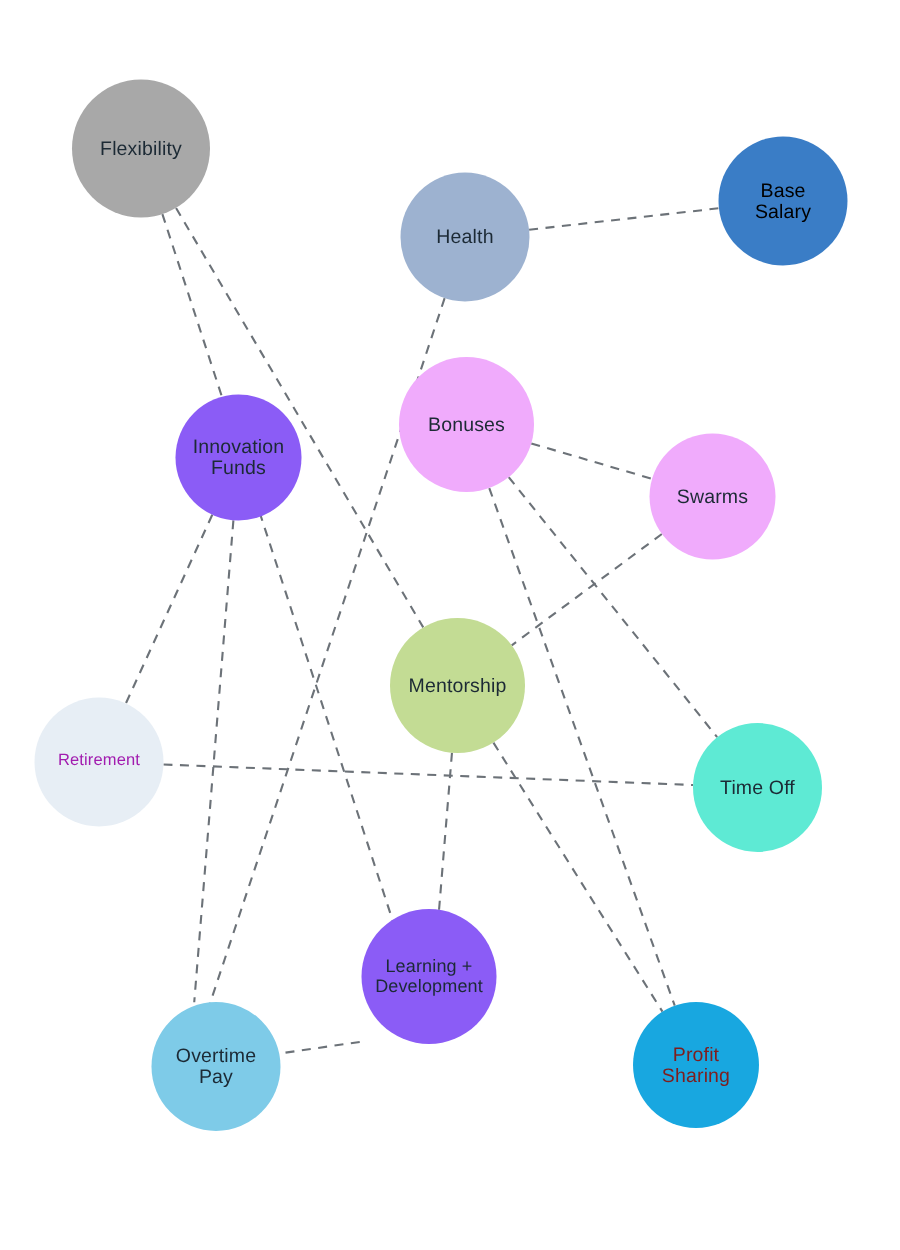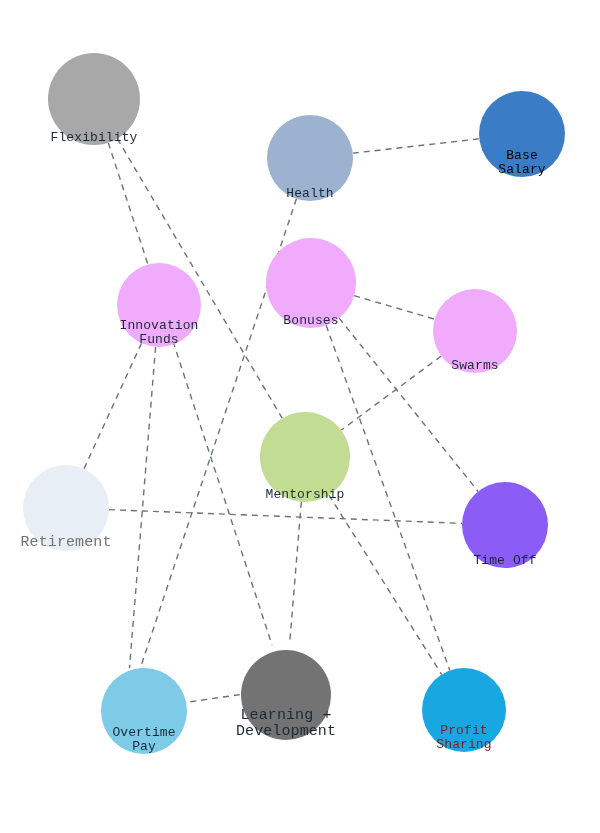--- a/index.html
+++ b/index.html
@@ -23,28 +23,27 @@
     position: absolute;
     left: 0;
     top: 0;
     width: 600px;
     height: 833px;
   }
   .node {
     position: absolute;
     border-radius: 50%;
     display: flex;
-    align-items: flex-end;
+    align-items: center;
     justify-content: center;
     text-align: center;
     box-sizing: border-box;
     line-height: 1.08;
     color: #1c2a35;
     letter-spacing: 0.1px;
-    font-family: Liberation Mono, monospace;
   }
   .node-label {
     display: block;
     width: 130%;
     white-space: pre-line;
     font-weight: 400;
   }
 </style>
 </head>
 <body>
@@ -70,44 +69,44 @@
       <div class="node" style="left: 48px; top: 53px; width: 92px; height: 92px; background: rgb(168, 168, 168); font-size: 13px; color: rgb(28, 42, 53);">
         <span class="node-label">Flexibility</span>
       </div>
       <div class="node" style="left: 267px; top: 115px; width: 86px; height: 86px; background: rgb(157, 178, 208); font-size: 13px; color: rgb(28, 42, 53);">
         <span class="node-label">Health</span>
       </div>
       <div class="node" style="left: 479px; top: 91px; width: 86px; height: 86px; background: rgb(58, 125, 198); font-size: 13px; color: #000000;">
         <span class="node-label">Base
 Salary</span>
       </div>
-      <div class="node" style="left: 117px; top: 263px; width: 84px; height: 84px; background: #f0abfc; font-size: 13px; color: rgb(28, 42, 53);">
+      <div class="node" style="left: 117px; top: 263px; width: 84px; height: 84px; background: #8b5cf6; font-size: 13px; color: rgb(28, 42, 53);">
         <span class="node-label">Innovation
 Funds</span>
       </div>
       <div class="node" style="left: 266px; top: 238px; width: 90px; height: 90px; background: #f0abfc; font-size: 13px; color: rgb(28, 42, 53);">
         <span class="node-label">Bonuses</span>
       </div>
       <div class="node" style="left: 433px; top: 289px; width: 84px; height: 84px; background: #f0abfc; font-size: 13px; color: rgb(28, 42, 53);">
         <span class="node-label">Swarms</span>
       </div>
       <div class="node" style="left: 260px; top: 412px; width: 90px; height: 90px; background: rgb(195, 220, 148); font-size: 13px; color: rgb(28, 42, 53);">
         <span class="node-label">Mentorship</span>
       </div>
-      <div class="node" style="left: 23px; top: 465px; width: 86px; height: 86px; background: rgb(231, 238, 245); font-size: 15px; color: #737373;">
+      <div class="node" style="left: 23px; top: 465px; width: 86px; height: 86px; background: rgb(231, 238, 245); font-size: 11px; color: #a21caf;">
         <span class="node-label">Retirement</span>
       </div>
-      <div class="node" style="left: 462px; top: 482px; width: 86px; height: 86px; background: #8b5cf6; font-size: 13px; color: rgb(28, 42, 53);">
+      <div class="node" style="left: 462px; top: 482px; width: 86px; height: 86px; background: #5eead4; font-size: 13px; color: rgb(28, 42, 53);">
         <span class="node-label">Time Off</span>
       </div>
       <div class="node" style="left: 101px; top: 668px; width: 86px; height: 86px; background: rgb(126, 203, 232); font-size: 13px; color: rgb(28, 42, 53);">
         <span class="node-label">Overtime
 Pay</span>
       </div>
-      <div class="node" style="left: 241px; top: 650px; width: 90px; height: 90px; background: #737373; font-size: 15px; color: rgb(28, 42, 53);">
+      <div class="node" style="left: 241px; top: 606px; width: 90px; height: 90px; background: #8b5cf6; font-size: 12px; color: rgb(28, 42, 53);">
         <span class="node-label">Learning +
 Development</span>
       </div>
       <div class="node" style="left: 422px; top: 668px; width: 84px; height: 84px; background: rgb(24, 167, 224); font-size: 13px; color: #7f1d1d;">
         <span class="node-label">Profit
 Sharing</span>
       </div>
     </div>
 </div>
 

